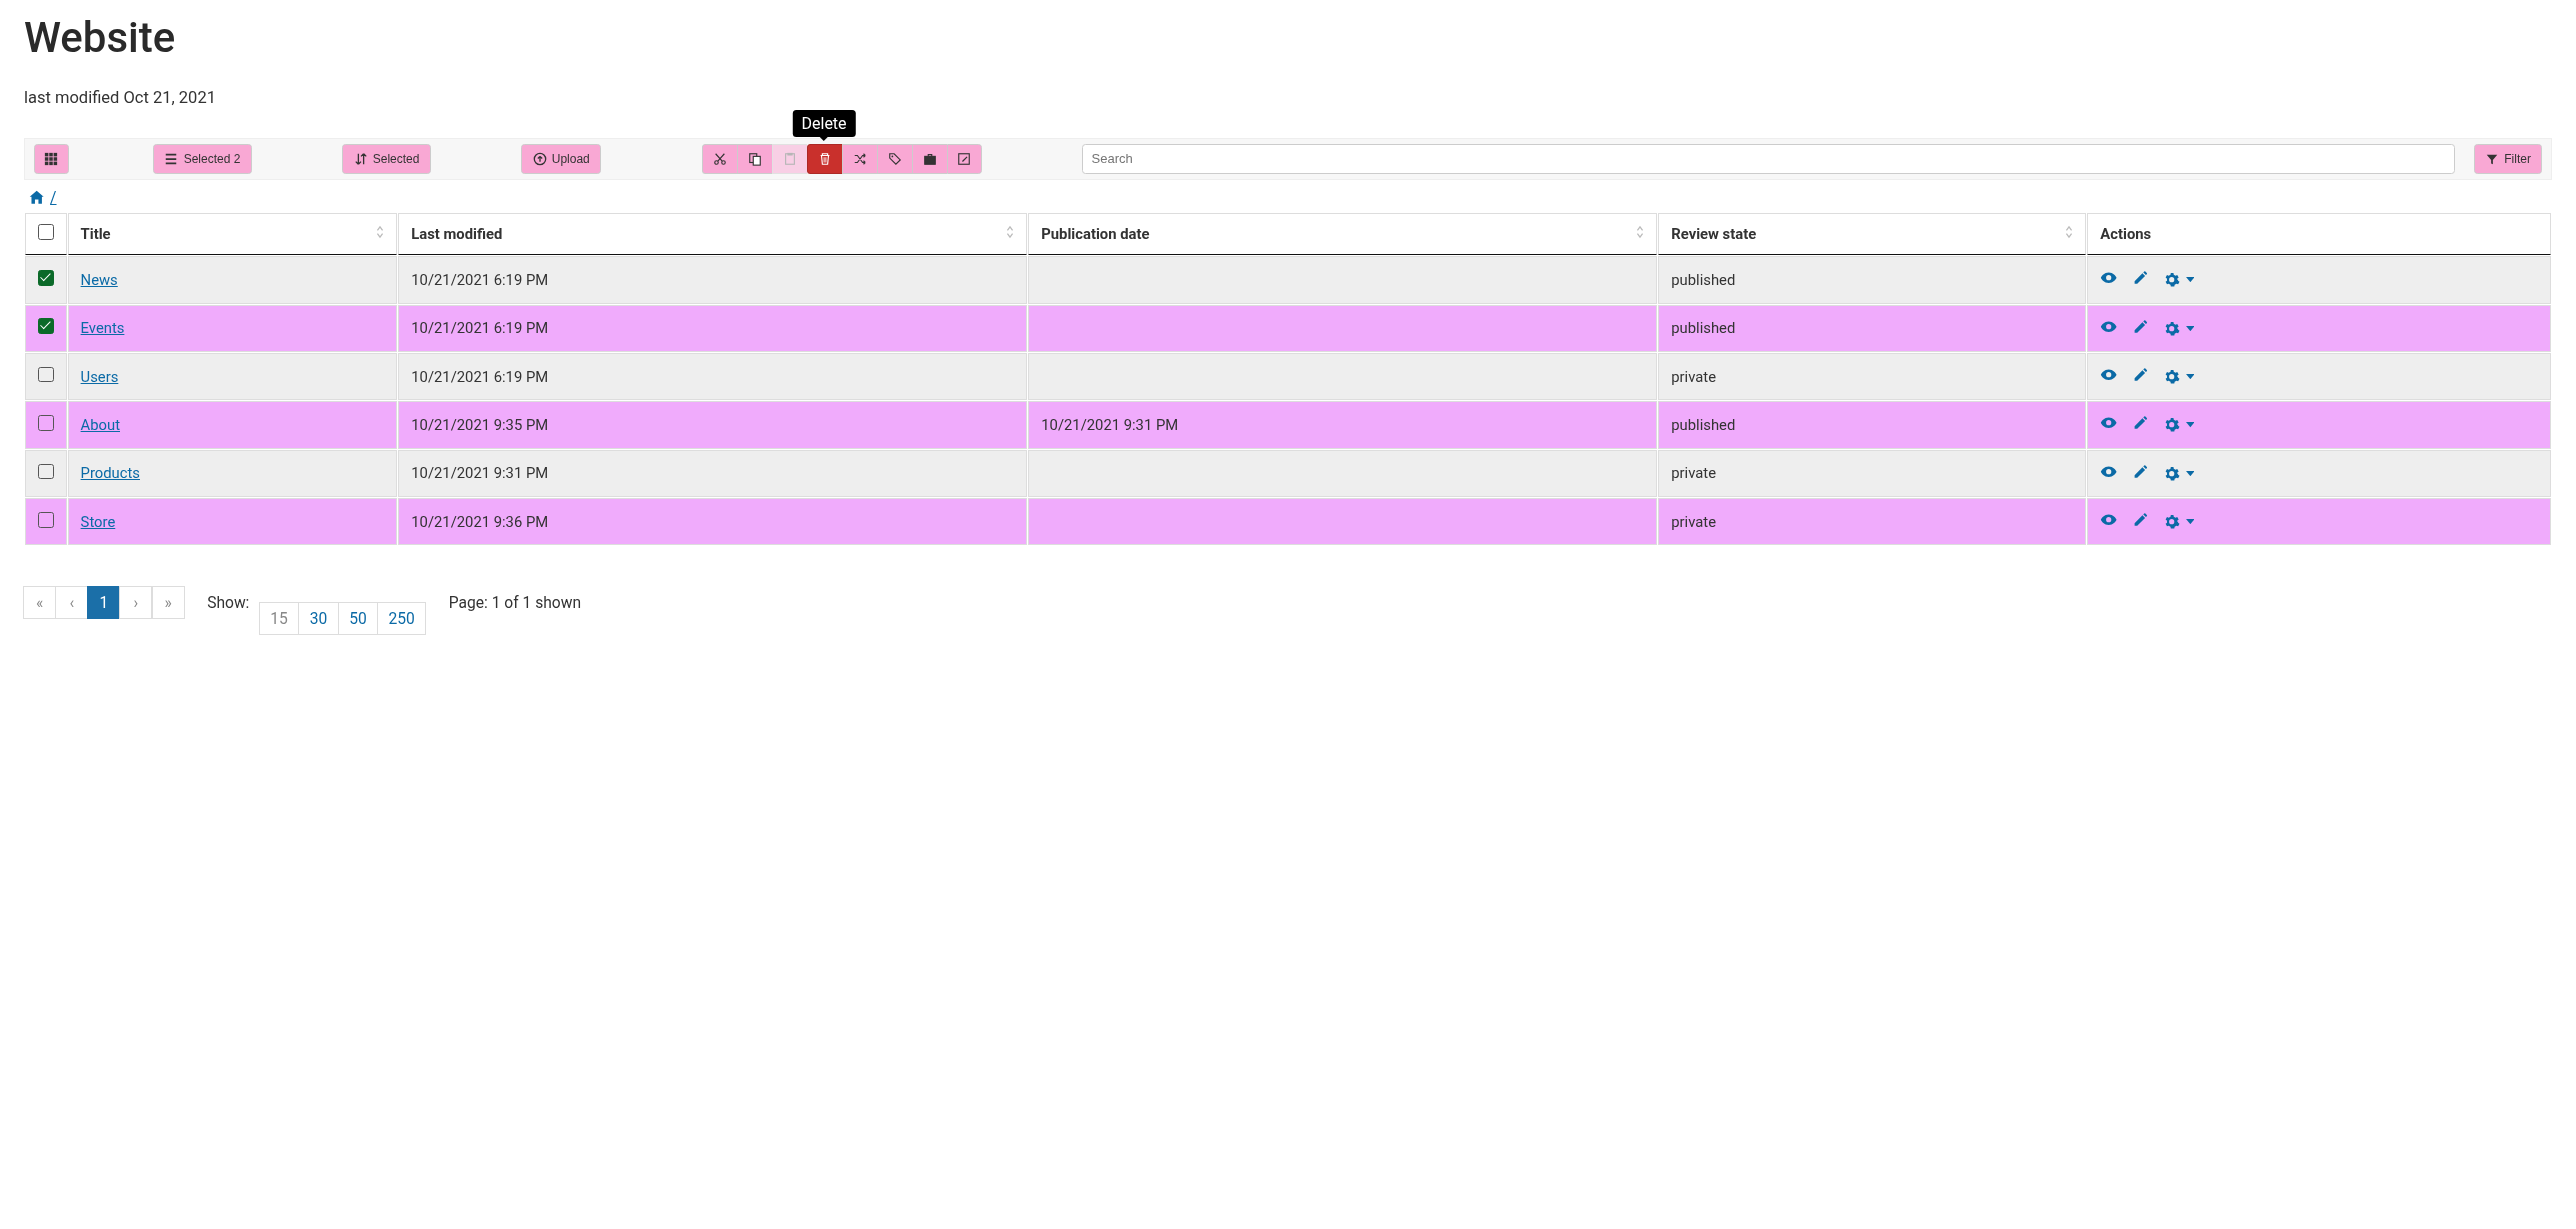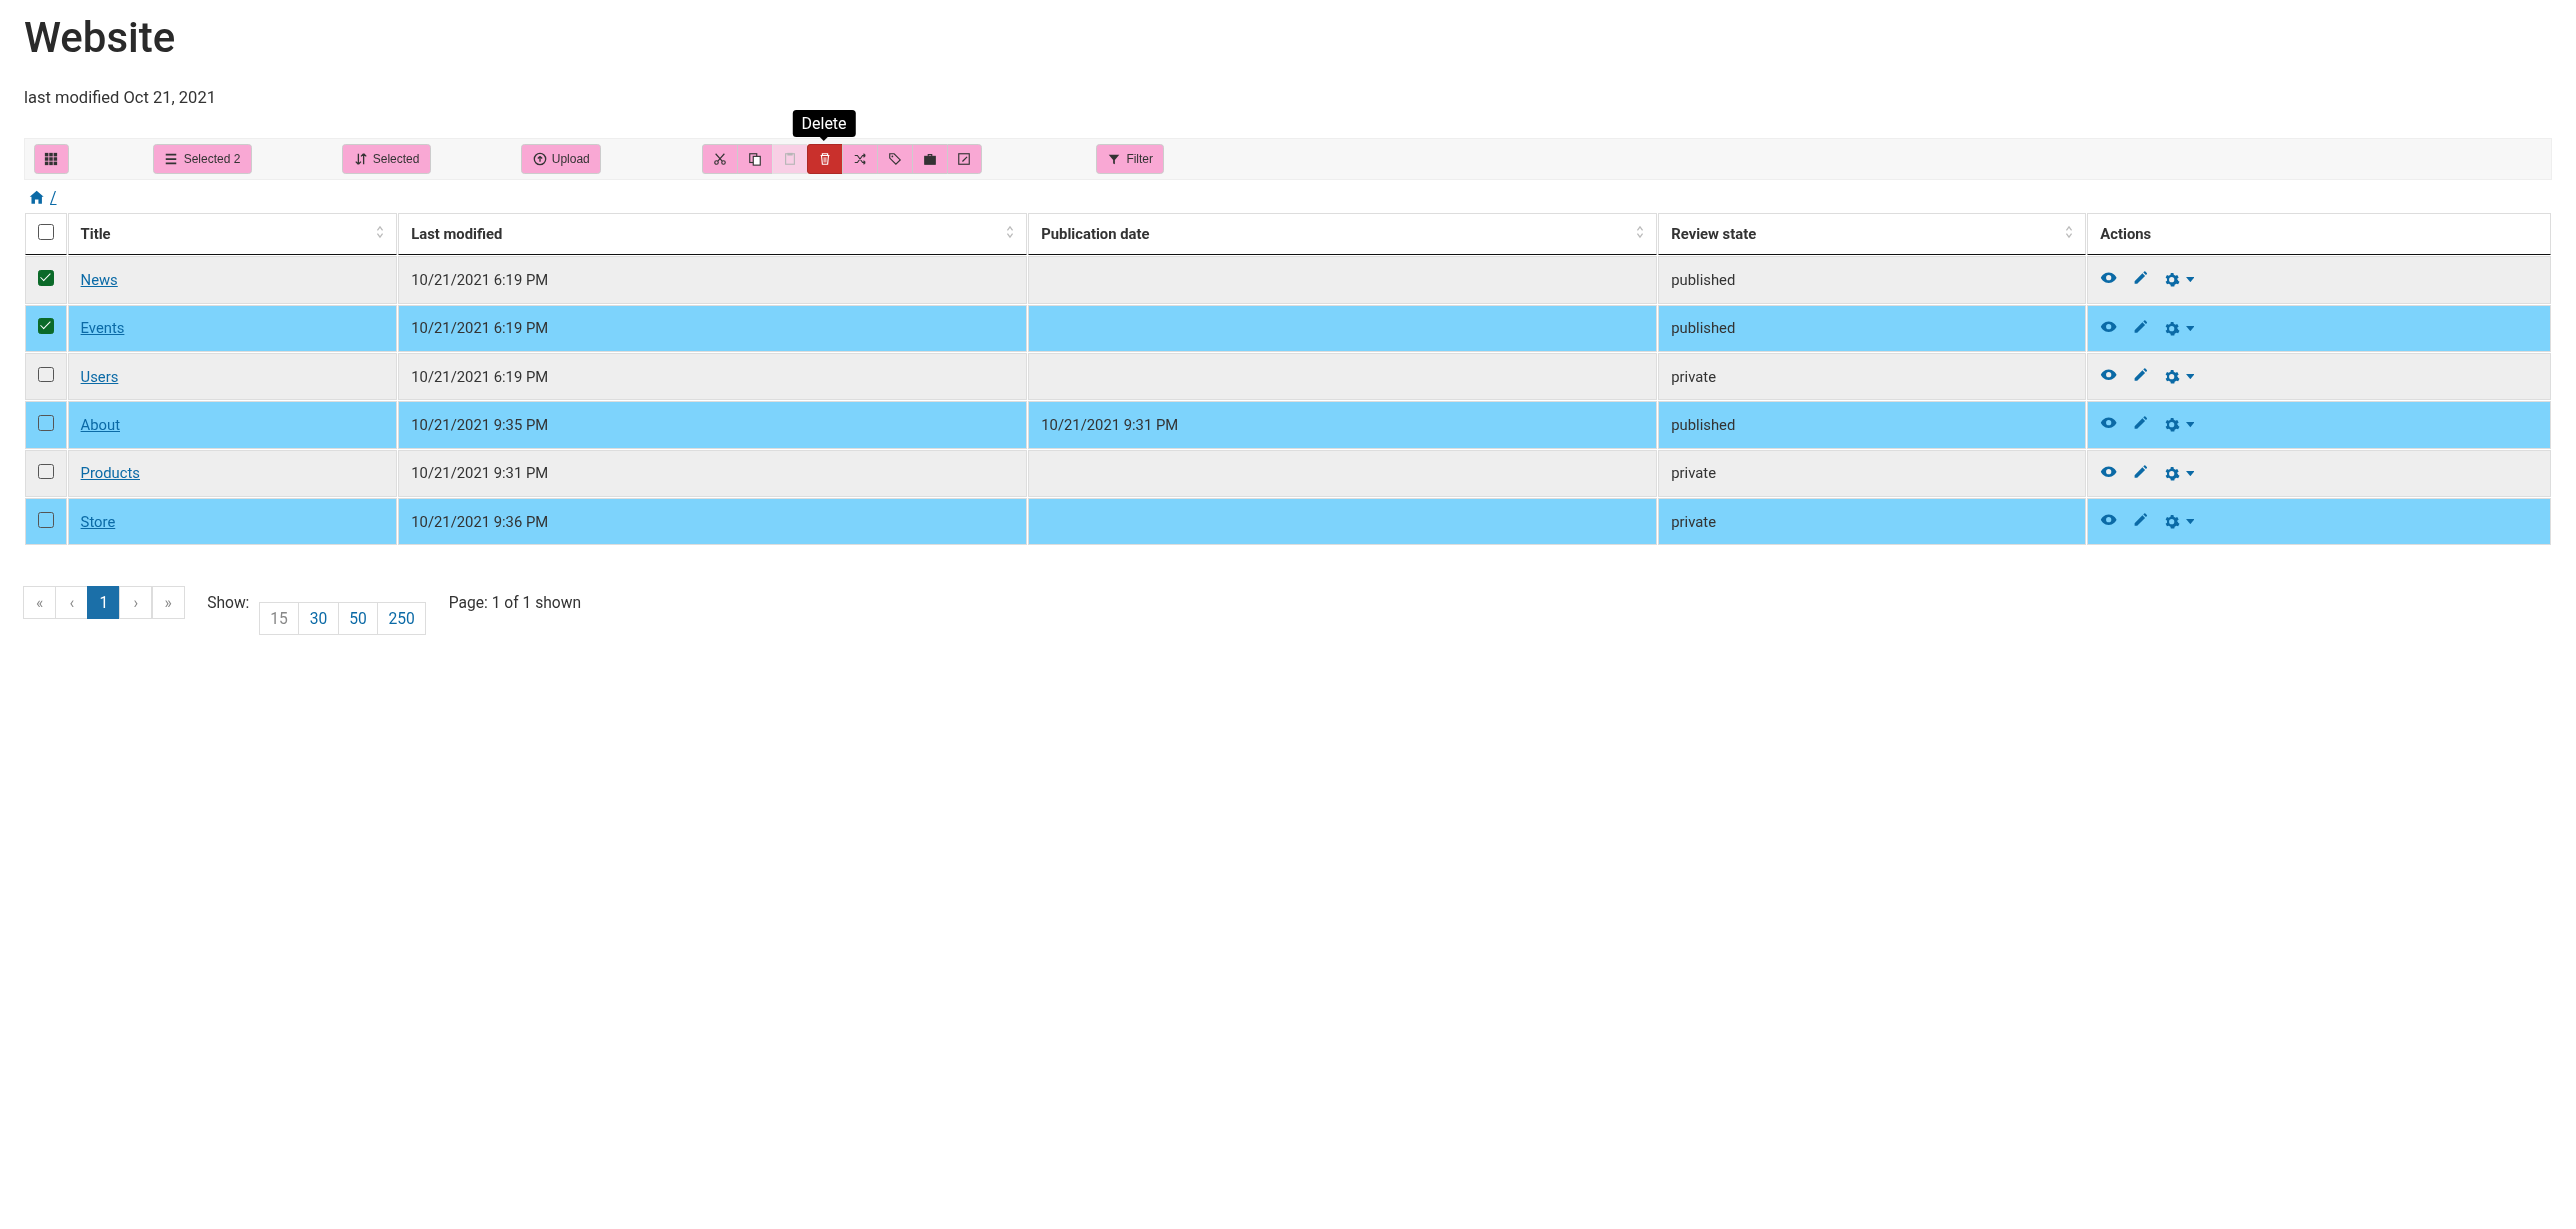--- a/index.html
+++ b/index.html
@@ -22,21 +22,21 @@
 .tooltip-wrap { position: relative; display: inline-flex; }
 .tooltip { position: absolute; bottom: calc(100% + 7px); left: 50%; transform: translateX(-50%); background: #000; color: #fff; font-size: 16px; padding: 4.3px 8.7px; border-radius: 3.5px; white-space: nowrap; }
 .tooltip::after { content: ""; position: absolute; top: 100%; left: 50%; transform: translateX(-50%); border: 4.3px solid transparent; border-top-color: #000; }
 .breadcrumb-row { padding: 8.7px 0 5.2px 3.5px; display: flex; align-items: center; gap: 5.2px; }
 .breadcrumb-row a { color: #0b6aa6; text-decoration: underline; font-size: 15.6px; }
 .home-icon { color: #0b6aa6; }
 table { width: 100%; border-collapse: separate; border-spacing: 1.7px; font-size: 14.8px; }
 th { background: #fff; border: 0.9px solid #ddd; border-bottom: 1.7px solid #111; padding: 10.4px 12px; text-align: left; font-weight: 700; position: relative; margin-top: 38px; }
 td { border: 0.9px solid #ddd; padding: 12px 12px; vertical-align: middle; }
 tr.even td { background: #eee; }
-tr.odd td { background: #7dd3fc; }
+tr.odd td { background: #f0abfc; }
 .check-col { width: 35px; text-align: center; }
 .chk { display: inline-block; width: 15.6px; height: 15.6px; border: 1.7px solid #555; border-radius: 2.6px; position: relative; cursor: pointer; }
 .chk.checked { background: #0b6a29; border-color: #0b6a29; }
 .chk.checked::after { content: ""; position: absolute; left: 3.5px; top: 0px; width: 4.3px; height: 8.7px; border: solid #fff; border-width: 0 1.7px 1.7px 0; transform: rotate(45deg); }
 .title-link { color: #0b6aa6; text-decoration: underline; }
 .sort-icon { position: absolute; right: 10.4px; top: 50%; transform: translateY(-50%); color: #bbb; }
 .actions { display: flex; gap: 14px; align-items: center; color: #0b6aa6; }
 .actions svg { cursor: pointer; }
 .action-combo { display: inline-flex; align-items: center; gap: 5.2px; cursor: pointer; }
 .footer { display: flex; align-items: center; gap: 22.6px; margin-top: 24px; font-size: 15.6px; }
@@ -140,20 +140,21 @@
         </svg>
     </button>
     <button class="btn btn-icon">
       <svg class="icon-svg" viewBox="0 0 16 16">
           <rect x="2" y="2" width="12" height="12" stroke="#333" stroke-width="1.3" fill="none"></rect>
           <path d="M6 10l5-5 1 1-5 5H6v-1z" fill="#333"></path>
         </svg>
     </button>
   </div>
   <div class="spacer toolbar-gap-sm"></div>
+  <input class="search-input" type="text" placeholder="Search" style="">
   <div style="width:8.7px"></div>
   <button class="btn">
     <svg class="icon-svg" viewBox="0 0 16 16">
         <path d="M2 3h12L9 9v5l-2-1V9L2 3z" fill="#333"></path>
       </svg>
     <span>Filter</span>
   </button>
 </div>
 
 <div class="breadcrumb-row">

